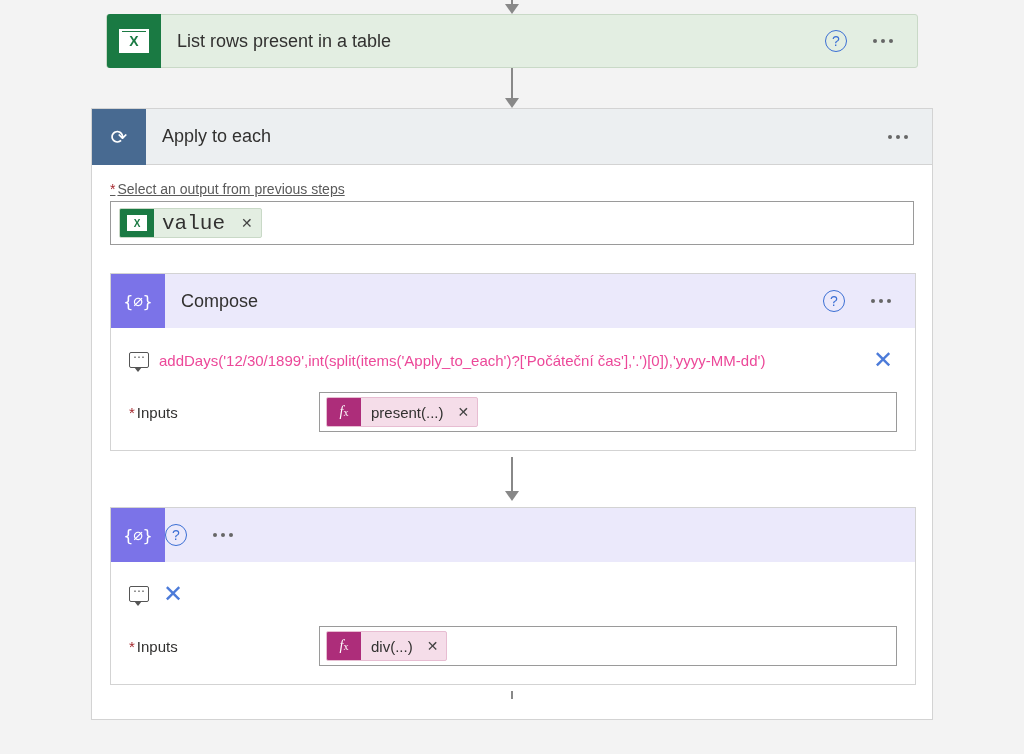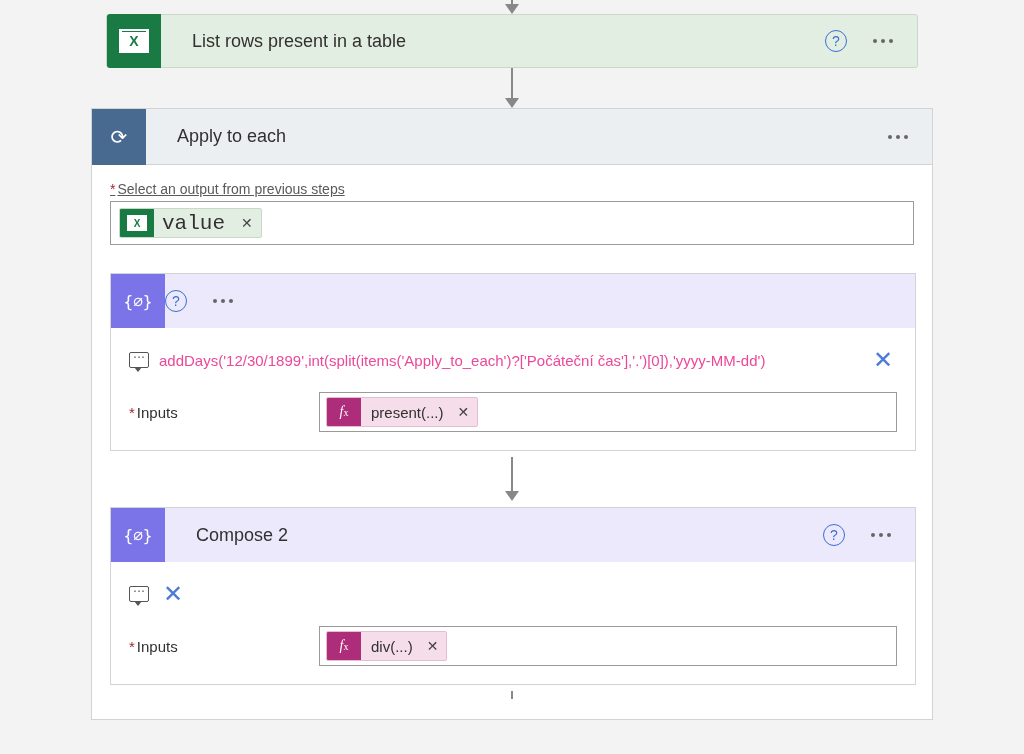--- a/index.html
+++ b/index.html
@@ -71,21 +71,21 @@
   .excel-glyph::before {
     content: "";
     position: absolute;
     left: 3px; right: 3px;
     top: 2px; height: 1px;
     background: #1a7a43;
   }
   .card-title {
     flex: 1;
     font-size: 18px;
-    padding-left: 31px;
+    padding-left: 16px;
   }
   .help-circle {
     width: 22px; height: 22px;
     border: 1.5px solid #3b6fd4;
     border-radius: 50%;
     color: #3b6fd4;
     display: flex;
     align-items: center;
     justify-content: center;
     font-size: 14px;
@@ -357,20 +357,21 @@
         </div>
       </div>
 
       <div style="height:28px"></div>
 
       <div class="compose-card">
         <div class="compose-header">
           <div class="compose-icon-box">
               <span class="compose-glyph">{∅}</span>
             </div>
+          <div class="card-title">Compose</div>
           <div class="help-circle">?</div>
           <div class="dots">
               <span></span>
               <span></span>
               <span></span>
             </div>
         </div>
         <div class="compose-body">
           <div class="peek-row">
             <div class="comment-icon"></div>
@@ -397,21 +398,20 @@
           <div class="arrow-line" style="height:34px"></div>
           <div class="arrow-head"></div>
         </div>
       </div>
 
       <div class="compose-card">
         <div class="compose-header">
           <div class="compose-icon-box">
               <span class="compose-glyph">{∅}</span>
             </div>
-          <div class="card-title">Compose 2</div>
           <div class="help-circle">?</div>
           <div class="dots">
               <span></span>
               <span></span>
               <span></span>
             </div>
         </div>
         <div class="compose-body">
           <div class="peek-row">
             <div class="comment-icon"></div>

